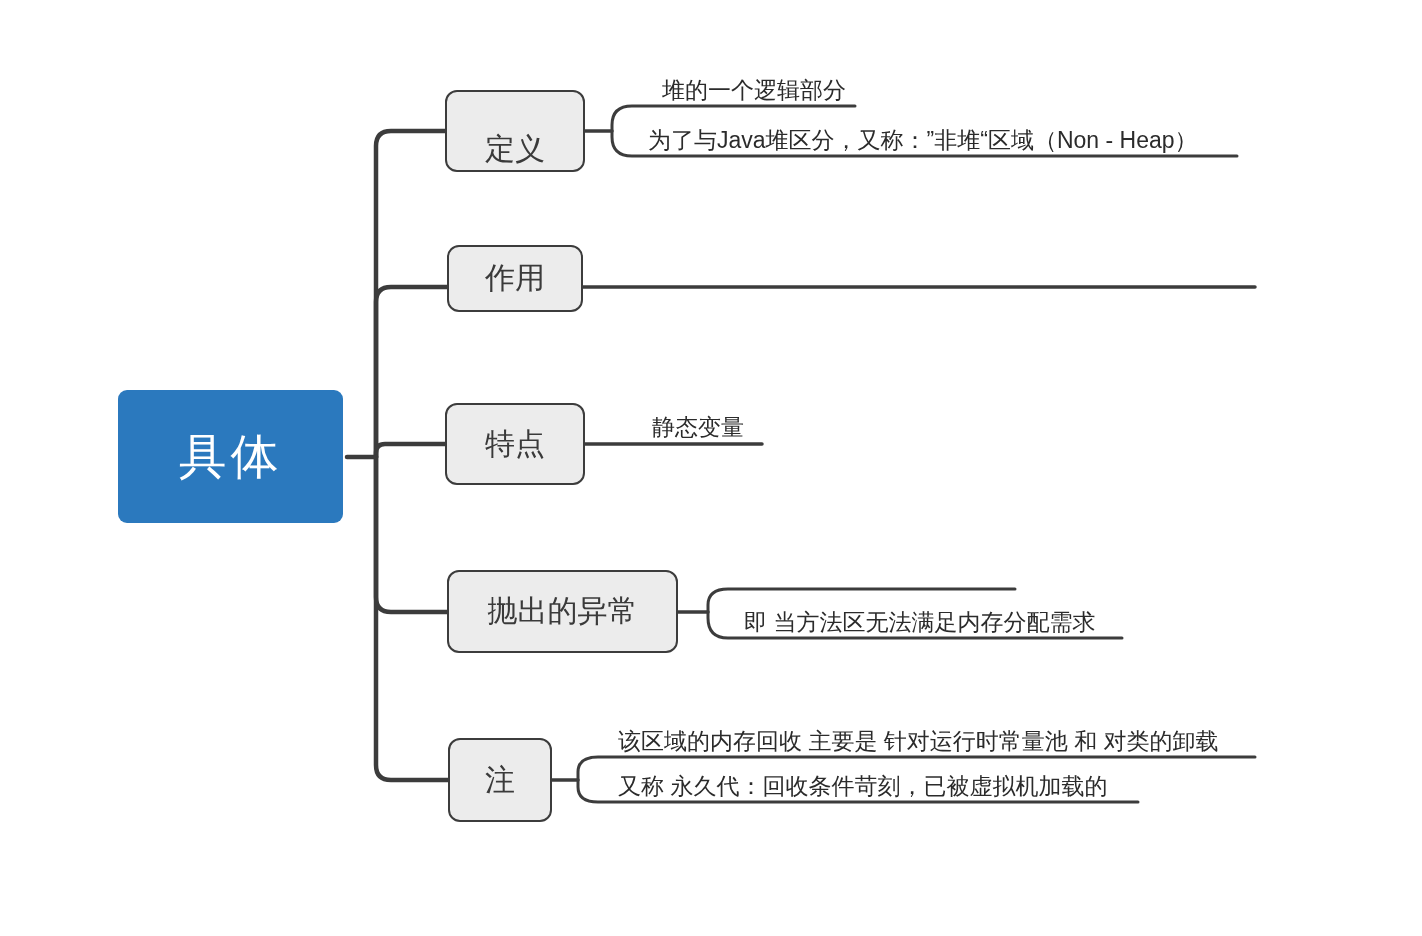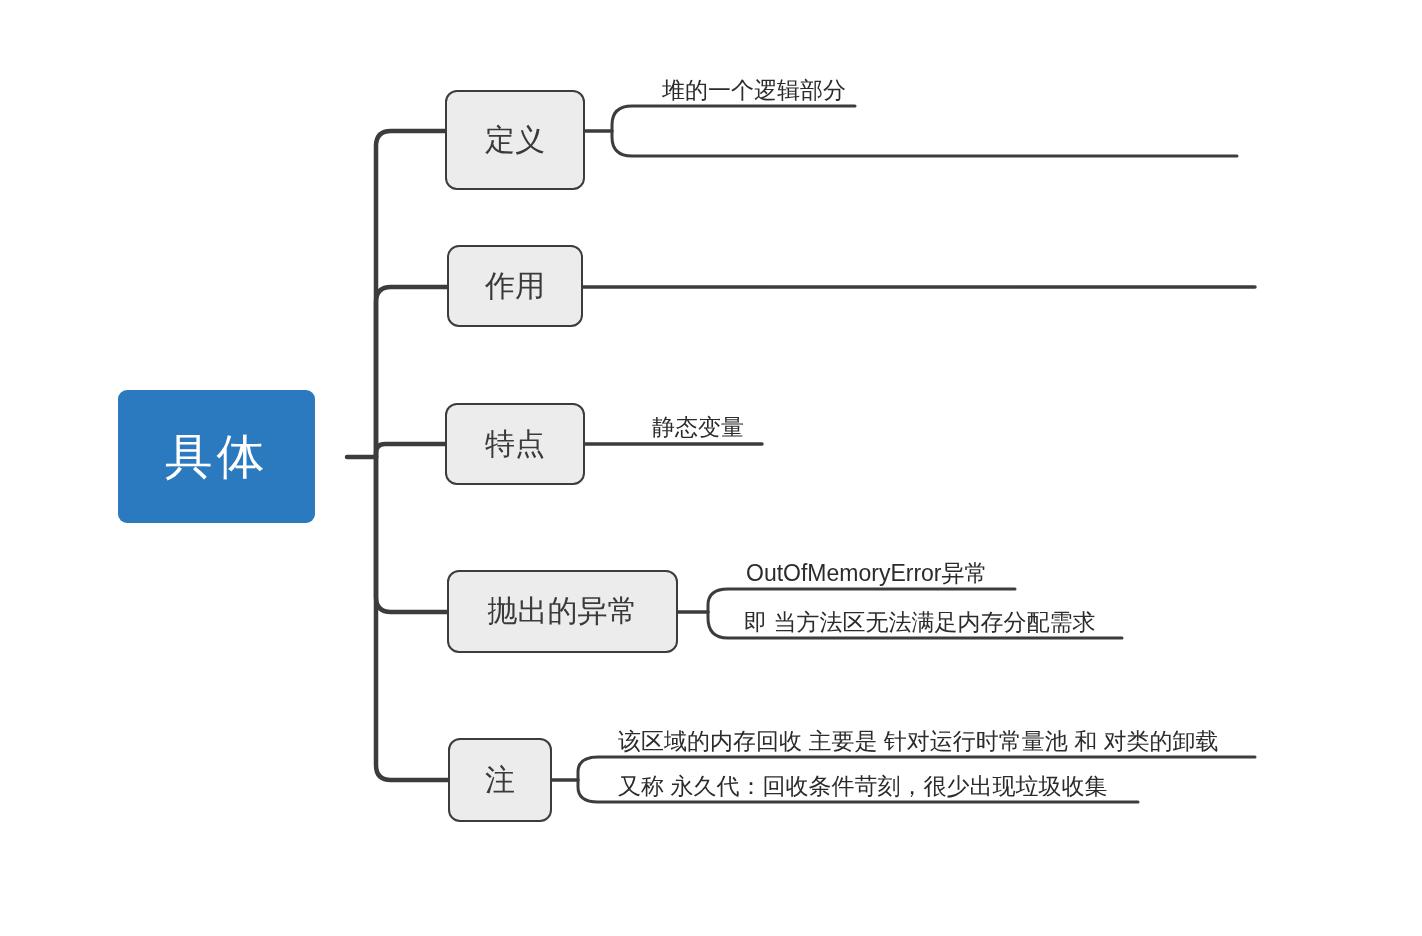--- a/index.html
+++ b/index.html
@@ -74,51 +74,51 @@
       <path stroke-width="3.5" d="M 585 444 L 762 444"></path>
 
       <path stroke-width="3.5" d="M 678 612 L 708 612"></path>
       <path stroke-width="3" d="M 1015 589 L 728 589 Q 708 589 708 605 L 708 618 Q 708 638 728 638 L 1122 638"></path>
 
       <path stroke-width="3.5" d="M 552 780 L 578 780"></path>
       <path stroke-width="3" d="M 1255 757 L 598 757 Q 578 757 578 772 L 578 787 Q 578 802 598 802 L 1138 802"></path>
     </g>
   </svg>
 
-  <div class="node root-node" style="left:118px; top:390px; width:197px; height:133px;">
+  <div class="node root-node" style="left:118px; top:390px; width:225px; height:133px;">
     <span>具体</span>
   </div>
 
-  <div class="node topic-node" style="left:445px; top:90px; width:140px; height:100px;">
+  <div class="node topic-node" style="left:445px; top:90px; width:140px; height:82px;align-items:flex-end;">
     <span>定义</span>
   </div>
 
-  <div class="node topic-node" style="left:447px; top:245px; width:136px; height:82px;">
+  <div class="node topic-node" style="left:447px; top:245px; width:136px; height:67px;">
     <span>作用</span>
   </div>
 
   <div class="node topic-node" style="left:445px; top:403px; width:140px; height:82px;">
     <span>特点</span>
   </div>
 
   <div class="node topic-node" style="left:447px; top:570px; width:231px; height:83px;">
     <span>抛出的异常</span>
   </div>
 
   <div class="node topic-node" style="left:448px; top:738px; width:104px; height:84px;">
     <span>注</span>
   </div>
 
   <div class="child-topic" style="left:650px; top:77px;margin-left:12px;">堆的一个逻辑部分</div>
 
+  <div class="child-topic" style="left:648px; top:127px;">为了与Java堆区分，又称：”非堆“区域（Non - Heap）</div>
 
 
   <div class="child-topic" style="left:652px; top:414px;">静态变量</div>
 
-  <div class="child-topic" style="left:746px; top:560px;">OutOfMemoryError异常</div>
 
   <div class="child-topic" style="left:744px; top:609px;">即 当方法区无法满足内存分配需求</div>
 
   <div class="child-topic" style="left:618px; top:728px;">该区域的内存回收 主要是 针对运行时常量池 和 对类的卸载</div>
 
-  <div class="child-topic" style="left:618px; top:773px;">又称 永久代：回收条件苛刻，很少出现垃圾收集</div>
+  <div class="child-topic" style="left:618px; top:773px;">又称 永久代：回收条件苛刻，已被虚拟机加载的</div>
 
 </div>
 
 </body></html>

